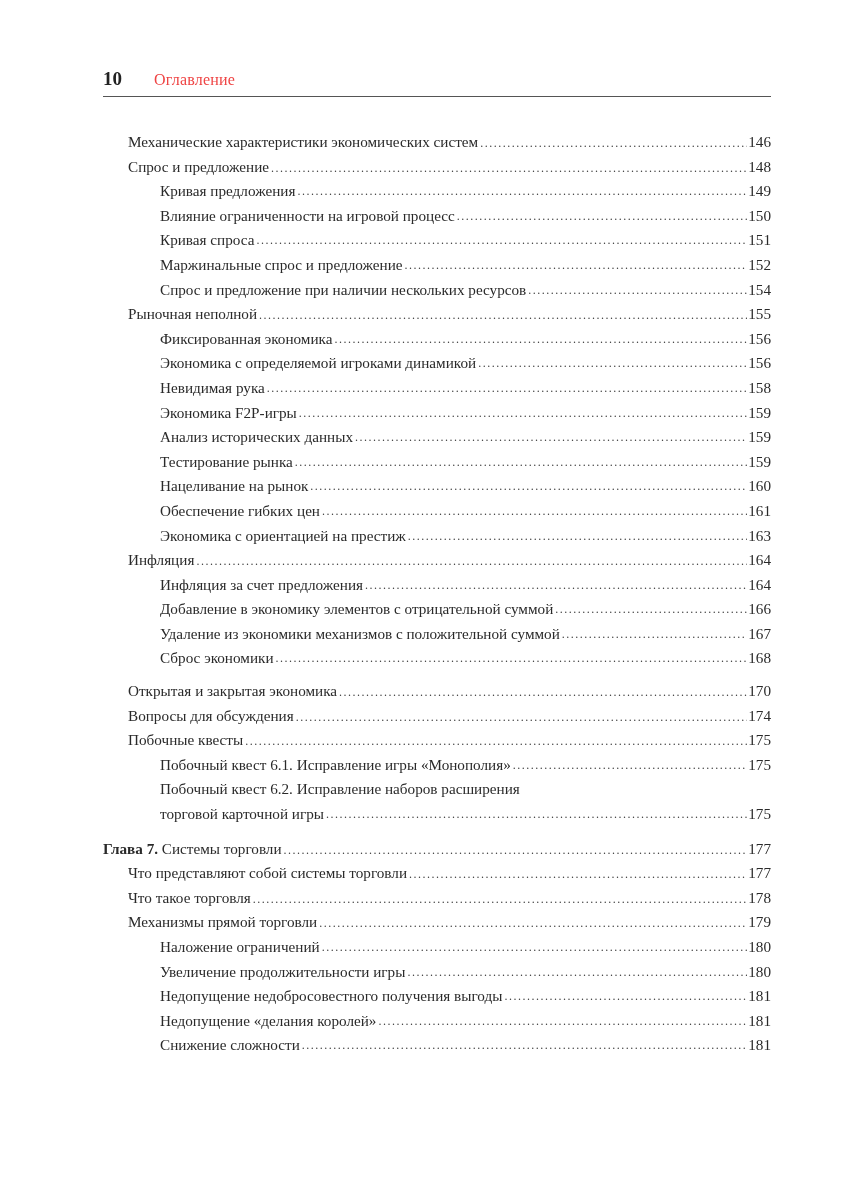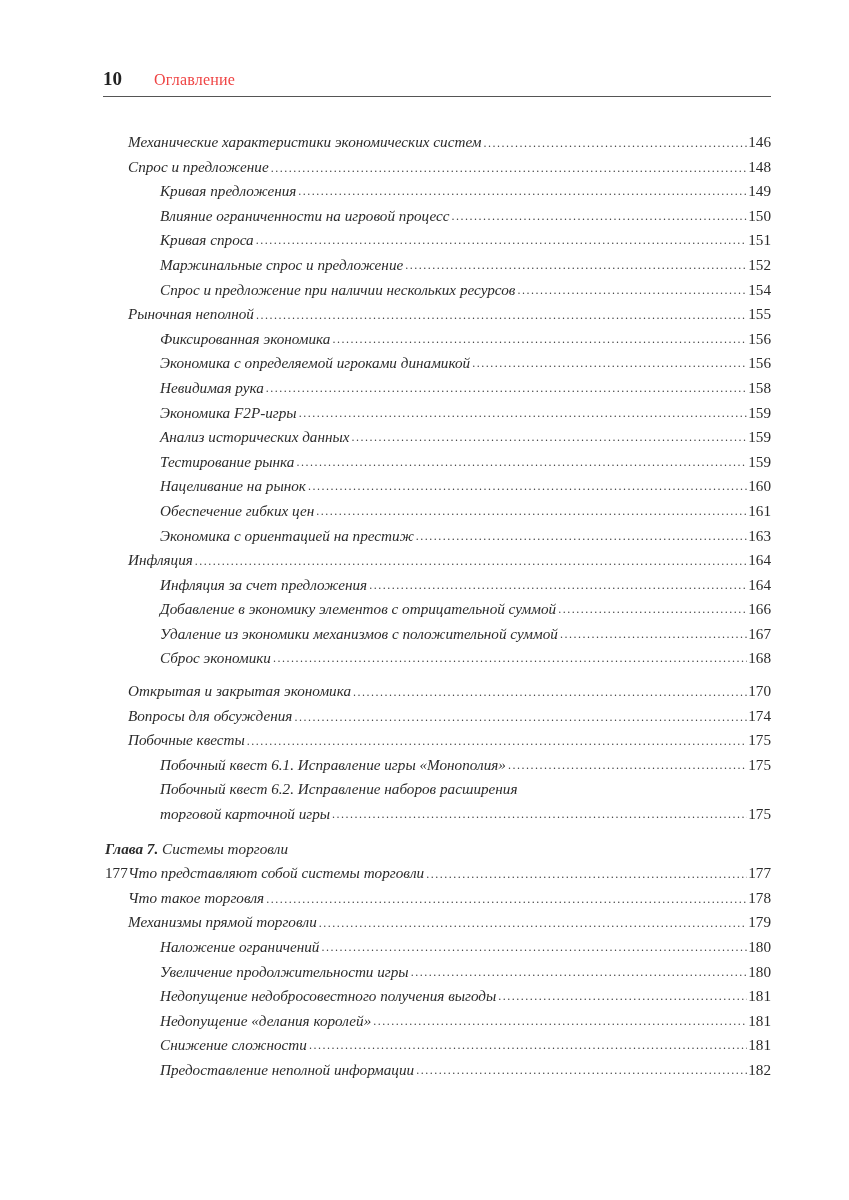--- a/index.html
+++ b/index.html
@@ -4,24 +4,24 @@
 <style>
   html, body { margin:0; padding:0; background:#ffffff; }
   body { width:849px; height:1200px; position:relative; overflow:hidden;
          font-family:"Liberation Serif","DejaVu Serif",serif; color:#2a2a2a; }
   .header { position:absolute; left:103px; top:66px; width:668px; height:30px;
             border-bottom:1.5px solid #555; }
   .page-num { position:absolute; left:0; top:2px; font-size:19px; font-weight:bold; color:#222; }
   .running-title { position:absolute; left:51px; top:5px; font-size:16px; color:#ef4444; letter-spacing:0.2px; }
   .toc { position:absolute; left:103px; top:130px; width:668px; }
   .entry { position:relative; display:flex; align-items:baseline; height:24.6px; font-size:15.2px; line-height:24.6px; }
-  .entry.l0 { padding-left:0;flex-direction:column; }
+  .entry.l0 { padding-left:0; }
   .entry.l1 { padding-left:25px; }
   .entry.l2 { padding-left:57px;align-items:center; }
-  .entry .title { white-space:nowrap;font-style:italic; }
+  .entry .title { white-space:nowrap; }
   .entry .dots { flex:1; overflow:hidden; white-space:nowrap; margin:0 1px 0 2px; color:#444;
                  font-size:12px; letter-spacing:1.5px; }
   .entry .dots::before { content:"........................................................................................................................................................................................................................................"; }
   .entry .page { white-space:nowrap; }
   .entry.nodots .dots { visibility:hidden; }
   .gap { height:8px; }
   .gap-lg { height:10px; }
   .chap-label { font-weight:bold; }
 </style>
 </head>
@@ -218,19 +218,14 @@
       <div class="entry l2">
         <span class="title">Недопущение «делания королей»</span>
         <span class="dots"></span>
         <span class="page">181</span>
       </div>
       <div class="entry l2">
         <span class="title">Снижение сложности</span>
         <span class="dots"></span>
         <span class="page">181</span>
       </div>
-      <div class="entry l2">
-        <span class="title">Предоставление неполной информации</span>
-        <span class="dots"></span>
-        <span class="page">182</span>
-      </div>
     </div>
 </div>
 
 </body></html>

